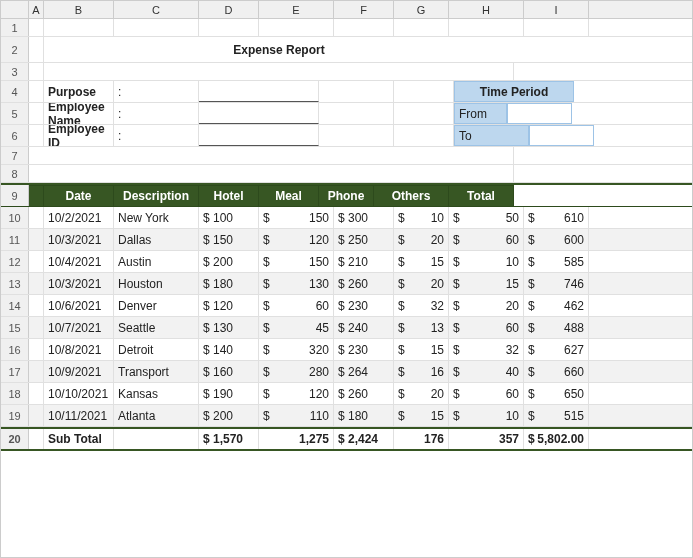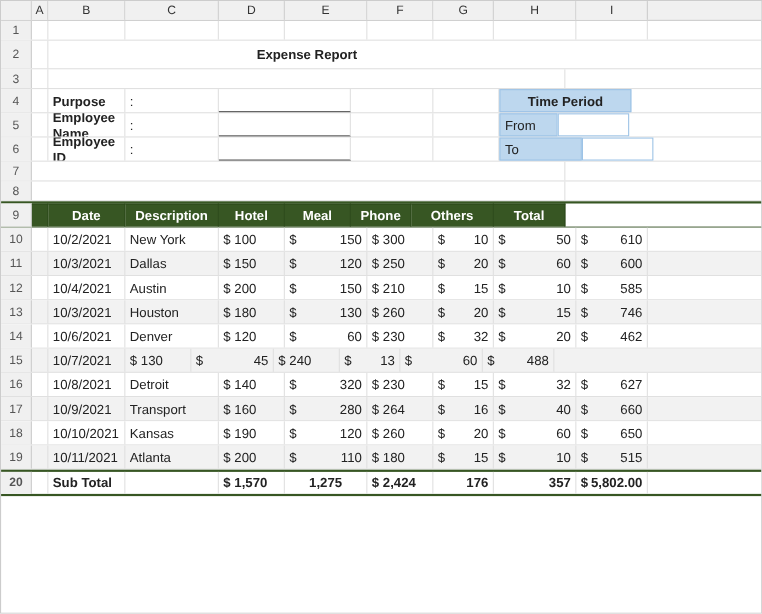--- a/index.html
+++ b/index.html
@@ -373,20 +373,21 @@
     <div class="cell col-i" style="justify-content:space-between;">
         <span>$</span>
         <span>462</span>
       </div>
   </div>
 
   <div class="sheet-row row-h22 data-row-odd">
     <div class="row-num">15</div>
     <div class="cell col-a"></div>
     <div class="cell col-b">10/7/2021</div>
+    <div class="cell col-c">Seattle</div>
     <div class="cell col-d dollar">$ 130</div>
     <div class="cell col-e" style="justify-content:space-between;">
         <span>$</span>
         <span>45</span>
       </div>
     <div class="cell col-f dollar">$ 240</div>
     <div class="cell col-g" style="justify-content:space-between;">
         <span>$</span>
         <span>13</span>
       </div>
@@ -499,21 +500,21 @@
         <span>515</span>
       </div>
   </div>
 
   <div class="sheet-row row-h24 subtotal-row" style="border-top:2px solid #375623; border-bottom:2px solid #375623;">
     <div class="row-num">20</div>
     <div class="cell col-a"></div>
     <div class="cell col-b subtotal-label">Sub Total</div>
     <div class="cell col-c"></div>
     <div class="cell col-d bold dollar">$ 1,570</div>
-    <div class="cell col-e bold" style="justify-content:center;">
+    <div class="cell col-e bold" style="justify-content:flex-end;">
         <span></span>
         <span>1,275</span>
       </div>
     <div class="cell col-f bold dollar">$ 2,424</div>
     <div class="cell col-g bold" style="justify-content:space-between;">
         <span></span>
         <span>176</span>
       </div>
     <div class="cell col-h bold" style="justify-content:space-between;">
         <span></span>

